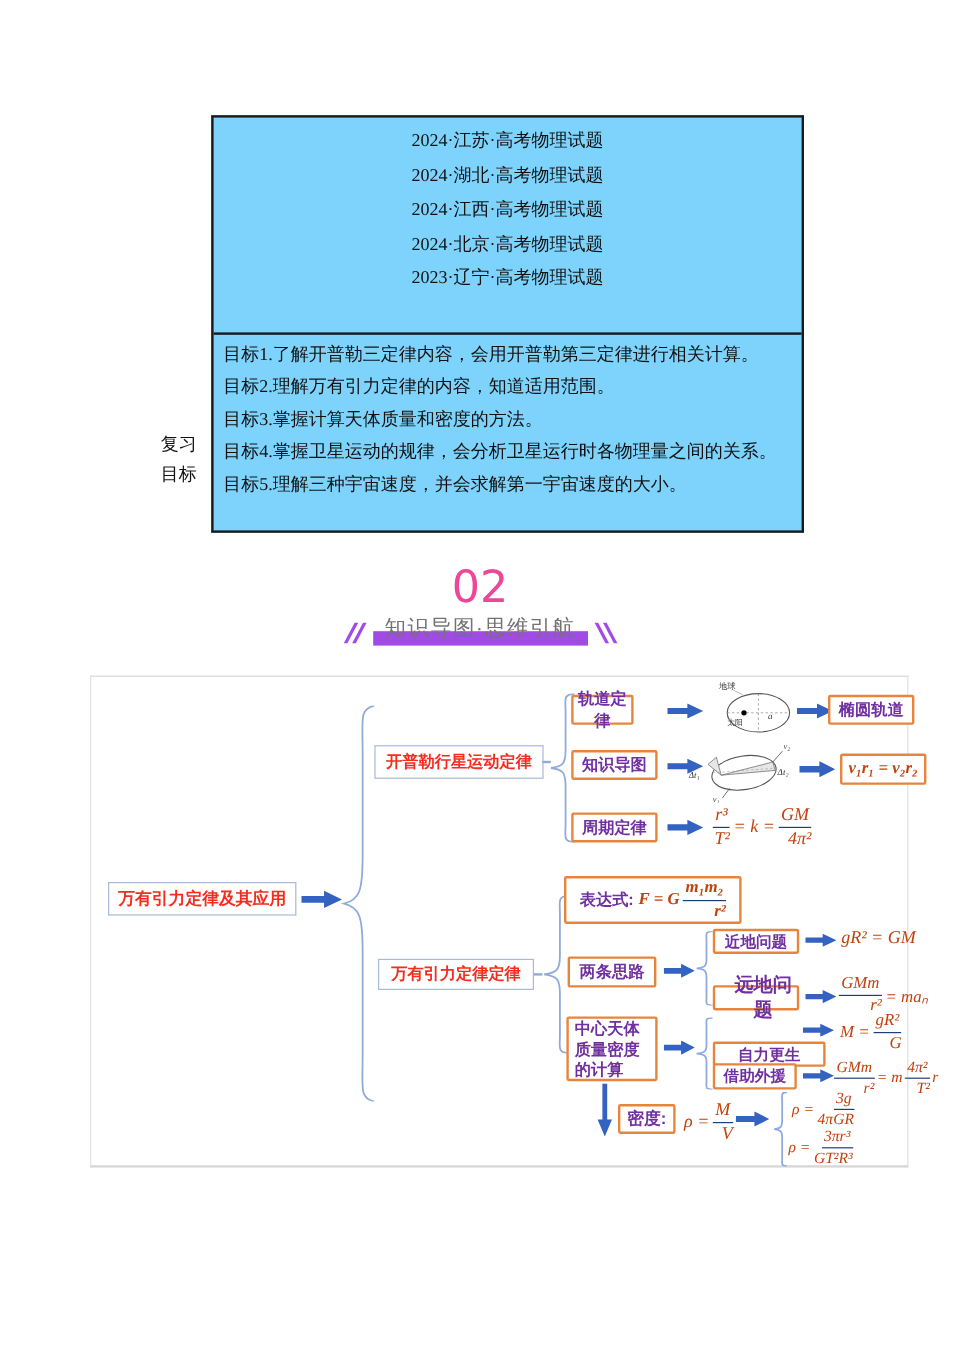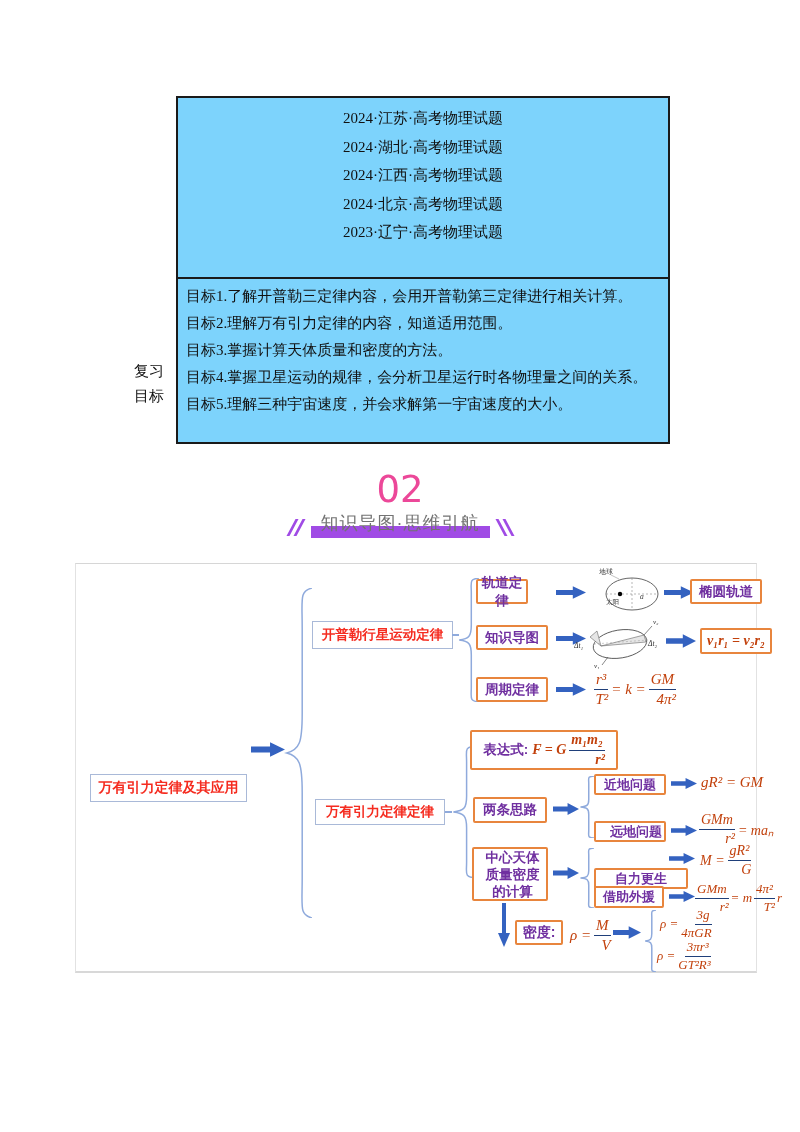--- a/index.html
+++ b/index.html
@@ -46,21 +46,21 @@
   .brace{position:absolute;}
   .stub{position:absolute;height:2px;background:#8faadc;}
 
   .formula{position:absolute;font-family:"Liberation Serif",serif;font-style:italic;
            color:#c2410c;display:inline-flex;align-items:center;gap:3px;font-size:15px;white-space:nowrap;}
   .frac{display:inline-flex;flex-direction:column;align-items:flex-end;line-height:1.15;}
   .frac .num{border-bottom:1.3px solid #1f3f7a;padding:0 2px 1px 2px;}
   .frac .den{padding-top:1px;}
 
   .diagram text{font-family:"Liberation Serif",serif;}
-  .cb-lines{flex-direction:column;align-items:center;justify-content:center;
+  .cb-lines{flex-direction:column;align-items:flex-start;justify-content:center;
             line-height:17px;padding-left:5px;text-align:left;}
 </style>
 </head>
 <body>
 
 <div class="page">
 
   <div class="side-label" style="top:173px;margin-left:48px;">分析</div>
   <div class="side-label" style="top:343px;margin-top:16px;">
     <div>复习</div>
@@ -97,21 +97,21 @@
       <span class="htitle-bar" style="background:#a04be5;"></span>
     </span>
     <span class="slashes">
       <span class="slash slash-r" style="background:#a04be5;"></span>
       <span class="slash slash-r" style="background:#a04be5;"></span>
     </span>
   </div>
 
   <div class="panel"></div>
 
-  <div class="node node-red" style="left:90px;top:774px;width:157px;height:28px;">万有引力定律及其应用</div>
+  <div class="node node-red" style="left:90px;top:735px;width:157px;height:28px;">万有引力定律及其应用</div>
   <div class="barrow" style="left:251px;top:741px;width:34px;height:17px;"></div>
 
   <svg class="brace" style="left:284px;top:588px;" width="28" height="330" viewBox="0 0 20 100" preserveAspectRatio="none">
     <path d="M20 0 C11 1 13 3 13 12 L13 38 C13 47 11 49 2 50 C11 51 13 53 13 62 L13 88 C13 97 11 99 20 100" fill="none" stroke="#8faadc" stroke-width="1.5" vector-effect="non-scaling-stroke"></path>
   </svg>
 
   <div class="node node-red" style="left:312px;top:621px;width:141px;height:28px;font-size:13.5px;">开普勒行星运动定律</div>
   <div class="stub" style="left:452px;top:634px;width:7px;"></div>
   <svg class="brace" style="left:457px;top:578px;" width="22" height="124" viewBox="0 0 20 100" preserveAspectRatio="none">
     <path d="M20 0 C11 1 13 3 13 12 L13 38 C13 47 11 49 2 50 C11 51 13 53 13 62 L13 88 C13 97 11 99 20 100" fill="none" stroke="#8faadc" stroke-width="1.5" vector-effect="non-scaling-stroke"></path>
@@ -184,21 +184,21 @@
 
   <div class="node node-orange" style="left:473px;top:797px;width:74px;height:26px;">两条思路</div>
   <div class="barrow" style="left:553px;top:802px;width:26px;height:14px;"></div>
   <svg class="brace" style="left:579px;top:776px;" width="15" height="62" viewBox="0 0 20 100" preserveAspectRatio="none">
     <path d="M20 0 C11 1 13 3 13 12 L13 38 C13 47 11 49 2 50 C11 51 13 53 13 62 L13 88 C13 97 11 99 20 100" fill="none" stroke="#8faadc" stroke-width="1.5" vector-effect="non-scaling-stroke"></path>
   </svg>
   <div class="node node-orange" style="left:594px;top:774px;width:72px;height:21px;font-size:13px;">近地问题</div>
   <div class="barrow" style="left:671px;top:777px;width:26px;height:13px;"></div>
   <span class="formula" style="left:701px;top:774px;">gR² = GM</span>
 
-  <div class="node node-orange" style="left:594px;top:821px;width:72px;height:21px;font-size:13px;padding-left:12px;">远地问题</div>
+  <div class="node node-orange" style="left:594px;top:821px;width:72px;height:21px;font-size:16px;padding-left:12px;">远地问题</div>
   <div class="barrow" style="left:671px;top:824px;width:26px;height:13px;"></div>
   <span class="formula" style="left:699px;top:812px;font-size:14px;">
     <span class="frac">
       <span class="num">GMm</span>
       <span class="den">r²</span>
     </span>
     <span>= maₙ</span>
   </span>
 
   <div class="node node-orange cb-lines" style="left:472px;top:847px;width:76px;height:54px;">

